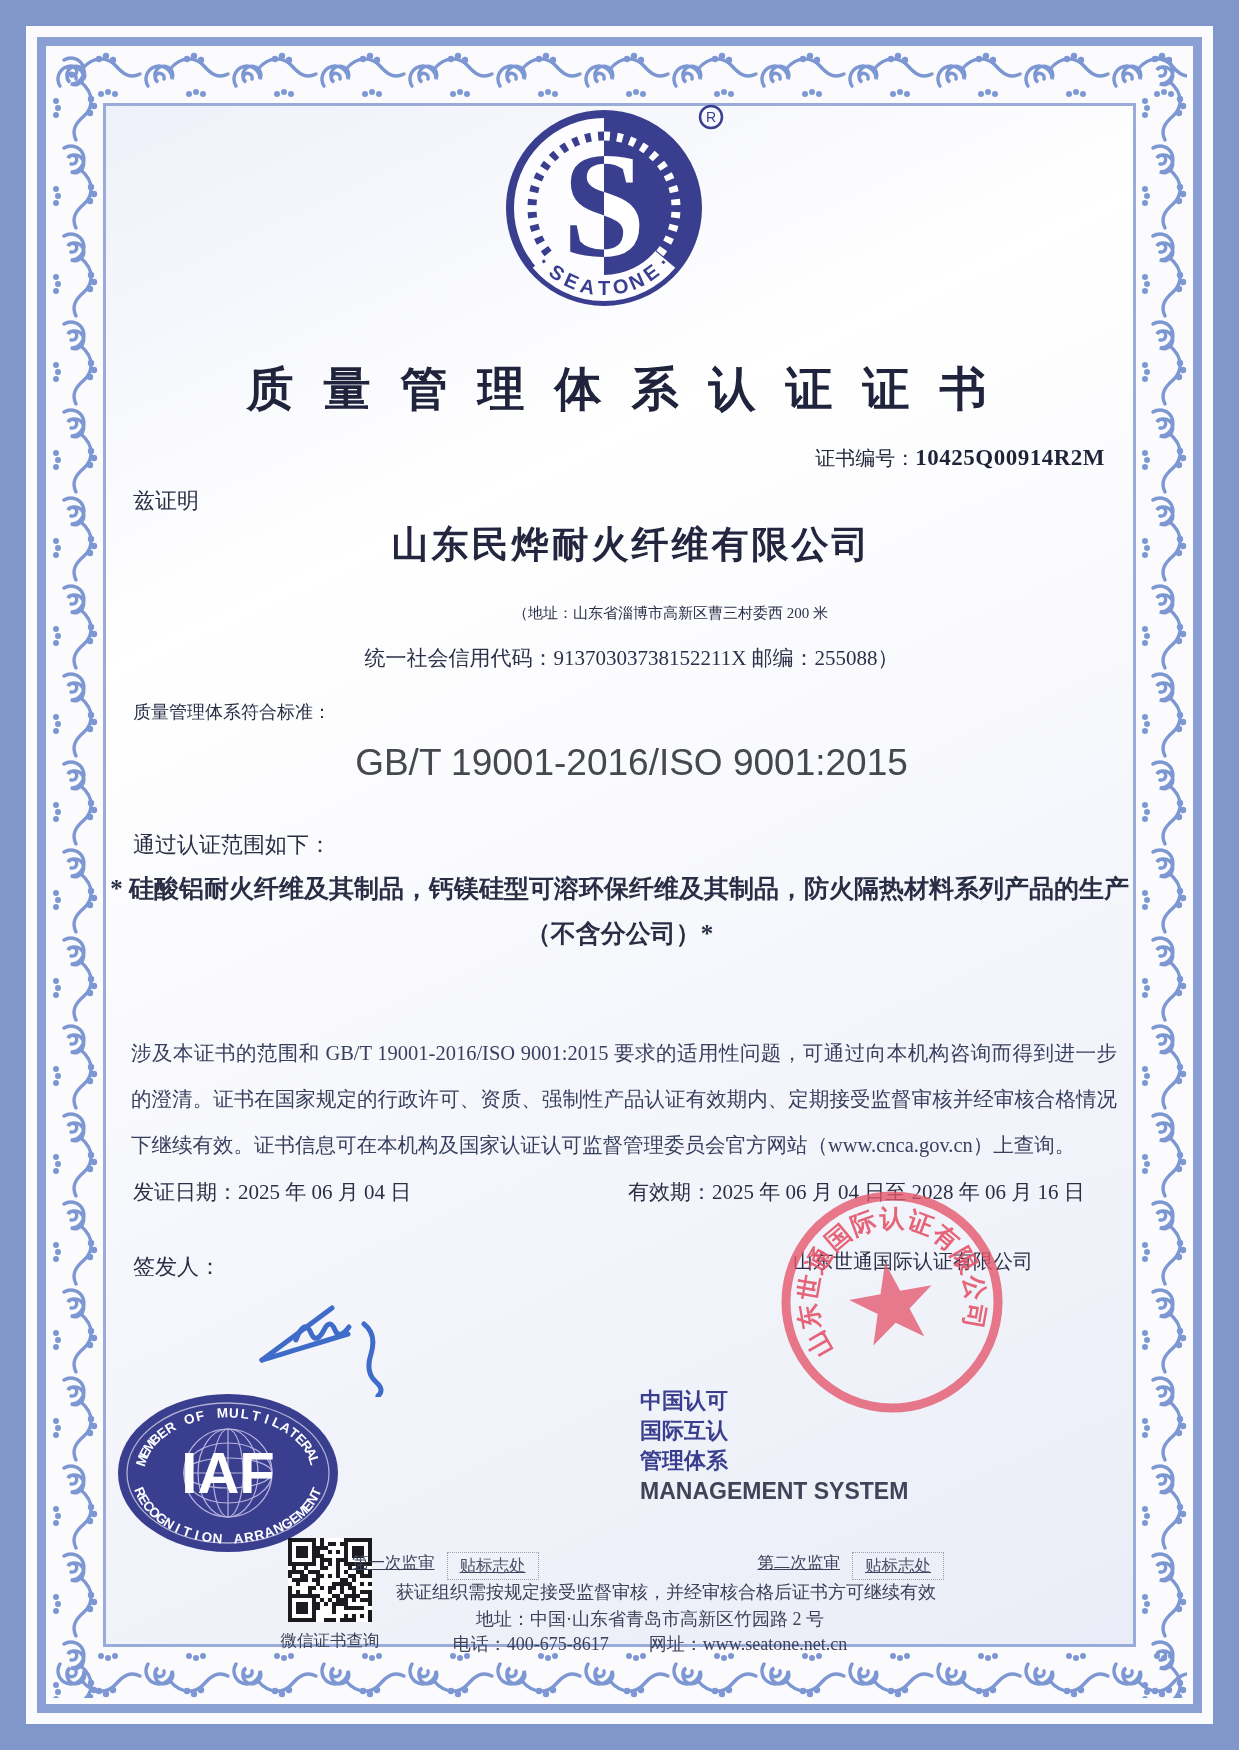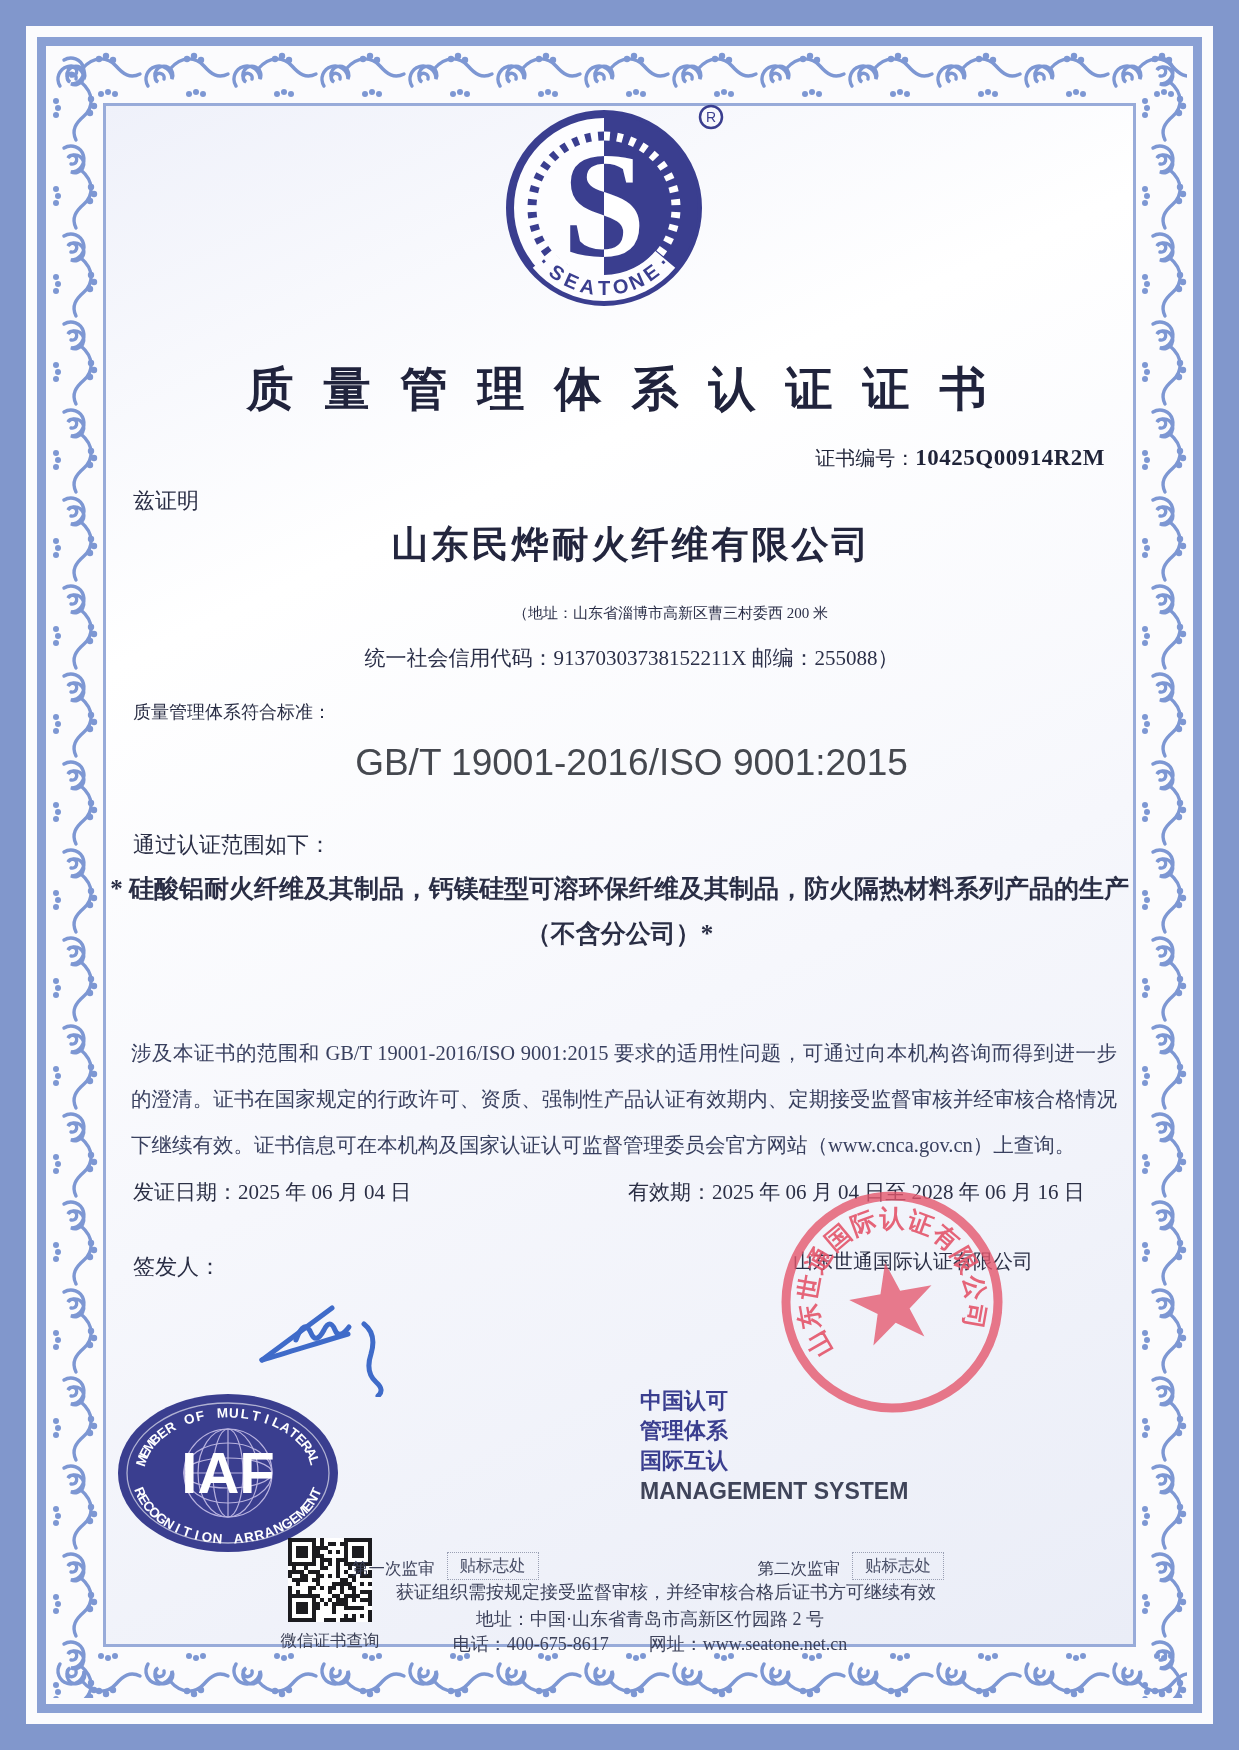--- a/index.html
+++ b/index.html
@@ -48,21 +48,21 @@
   #stamp{left:770px;top:1178px;width:245px;height:248px;transform:rotate(-10deg);opacity:.9;z-index:5;}
   #iaf{left:113px;top:1388px;width:230px;height:170px;}
   #cnas{left:398px;top:1378px;width:215px;height:150px;}
   #cnas-text{left:640px;top:1386px;width:340px;font-family:"Liberation Sans",sans-serif;}
   #cnas-text .cn{font-size:22px;font-weight:700;color:#3a3e8f;line-height:30px;}
   #cnas-text .en{font-size:23px;font-weight:700;color:#3f4459;line-height:31px;}
   #qr{left:288px;top:1538px;width:84px;height:84px;}
   #qr-caption{left:262px;top:1630px;width:136px;text-align:center;font-size:16.5px;color:#3a3f55;}
   #audits{left:352px;top:1552px;width:592px;display:flex;justify-content:space-between;
           align-items:center;font-size:16.5px;color:#3c415a;}
-  .pair{display:flex;align-items:flex-end;gap:12px;}
+  .pair{display:flex;align-items:flex-start;gap:12px;text-decoration:underline;}
   .dotbox{border:1.5px dotted #9aa0b4;padding:2px 12px;color:#4a5068;}
   #note{left:316px;top:1580px;width:700px;text-align:center;font-size:18px;color:#3c415a;}
   #orgaddr{left:300px;top:1607px;width:700px;text-align:center;font-size:18px;color:#3c415a;}
   #phoneline{left:300px;top:1632px;width:700px;text-align:center;font-size:18px;color:#3c415a;}
   #phoneline .sep{display:inline-block;width:40px;}
 </style>
 </head>
 <body>
 
 <div class="page">
@@ -869,22 +869,22 @@
         <text transform="translate(188.6 124.6) rotate(-43.7)" text-anchor="middle" dominant-baseline="central" font-size="13.5" fill="#ffffff" font-weight="700" font-family="Liberation Sans, sans-serif">M</text>
         <text transform="translate(194.5 118.3) rotate(-50.9)" text-anchor="middle" dominant-baseline="central" font-size="13.5" fill="#ffffff" font-weight="700" font-family="Liberation Sans, sans-serif">E</text>
         <text transform="translate(199.3 111.5) rotate(-58.6)" text-anchor="middle" dominant-baseline="central" font-size="13.5" fill="#ffffff" font-weight="700" font-family="Liberation Sans, sans-serif">N</text>
         <text transform="translate(203.0 104.3) rotate(-66.9)" text-anchor="middle" dominant-baseline="central" font-size="13.5" fill="#ffffff" font-weight="700" font-family="Liberation Sans, sans-serif">T</text>
       </svg>
   </div>
 
 
   <div class="abs" id="cnas-text">
     <div class="cn">中国认可</div>
+    <div class="cn">国际互认</div>
     <div class="cn">管理体系</div>
-    <div class="cn">国际互认</div>
     <div class="en">MANAGEMENT SYSTEM</div>
   </div>
 
   <div class="abs" id="qr">
     <svg id="qr-svg" width="84" height="84" viewBox="0 0 21 21" xmlns="http://www.w3.org/2000/svg">
         <rect width="21" height="21" fill="#ffffff"></rect>
         <g fill="#1b1b1f" shape-rendering="crispEdges">
           <rect x="8" y="0" width="1" height="1"></rect>
           <rect x="8" y="1" width="1" height="1"></rect>
           <rect x="10" y="1" width="1" height="1"></rect>

